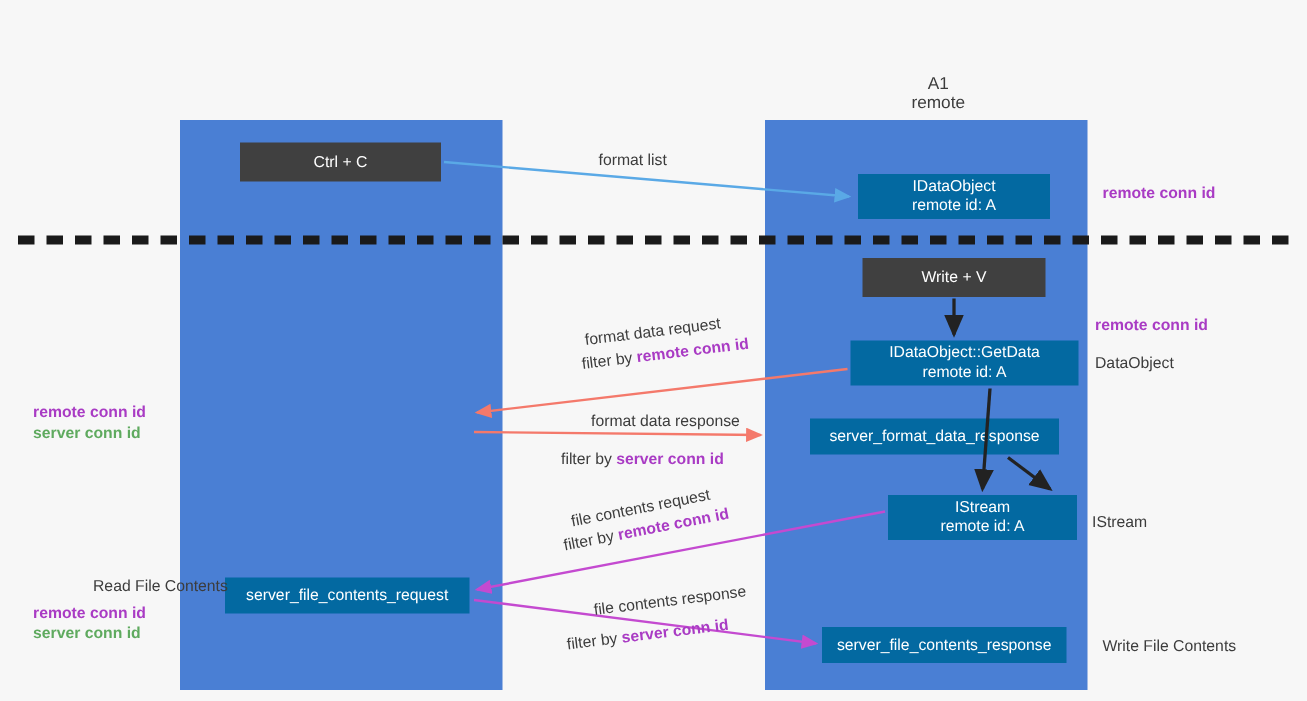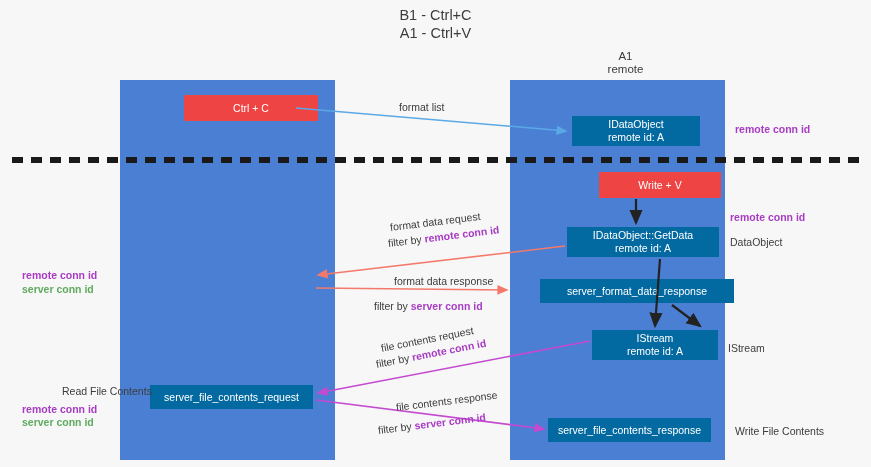--- a/index.html
+++ b/index.html
@@ -26,21 +26,21 @@
   
   .lane{position:absolute;background:#4a7fd4;}
 
   
   .node{
     position:absolute;box-sizing:border-box;
     display:flex;flex-direction:column;align-items:center;justify-content:center;
     color:#ffffff;font-size:10.5px;line-height:13px;text-align:center;
     white-space:pre-line;
   }
-  .node.green{background:#ef4444;margin-left:24px;}
+  .node.green{background:#404040;}
   .node.orange{background:#0369a1;}
 
   
   .ann{position:absolute;font-size:10.5px;line-height:13.5px;white-space:pre-line;}
   .ann.bold{font-weight:bold;}
   .purple{color:#a93bc4;}
   .green-t{color:#5faa5f;}
   .dark{color:#3c3c3c;text-align:center;}
 
   
@@ -53,41 +53,39 @@
   .elabel.rot-n11{transform:rotate(-11deg);transform-origin:left center;}
 
   
   #edges{position:absolute;left:0;top:0;width:871px;height:467px;pointer-events:none;}
 </style>
 </head>
 <body>
 
 <div id="stage">
 
-  <div class="title">B1 - Ctrl+C
-A1 - Ctrl+V</div>
 
   <div class="colhead" style="left:563px;top:50px;width:125px;">A1
 remote</div>
 
   <div class="lane" style="left:120px;top:80px;width:215px;height:380px;"></div>
   <div class="lane" style="left:510px;top:80px;width:215px;height:380px;"></div>
 
   <div class="node green" style="left:160px;top:95px;width:134px;height:26px;">Ctrl + C</div>
 
   <div class="node orange" style="left:572px;top:116px;width:128px;height:30px;">IDataObject
 remote id: A</div>
 
   <div class="node green" style="left:575px;top:172px;width:122px;height:26px;">Write + V</div>
 
   <div class="node orange" style="left:567px;top:227px;width:152px;height:30px;">IDataObject::GetData
 remote id: A</div>
 
 
-  <div class="node orange" style="left:540px;top:279px;width:194px;height:24px;">server_format_data_response</div>
+  <div class="node orange" style="left:540px;top:279px;width:166px;height:24px;">server_format_data_response</div>
 
   <div class="node orange" style="left:592px;top:330px;width:126px;height:30px;">IStream
 remote id: A</div>
 
   <div class="node orange" style="left:150px;top:385px;width:163px;height:24px;">server_file_contents_request</div>
 
   <div class="node orange" style="left:548px;top:418px;width:163px;height:24px;">server_file_contents_response</div>
 
   <svg id="edges">
     <defs>

